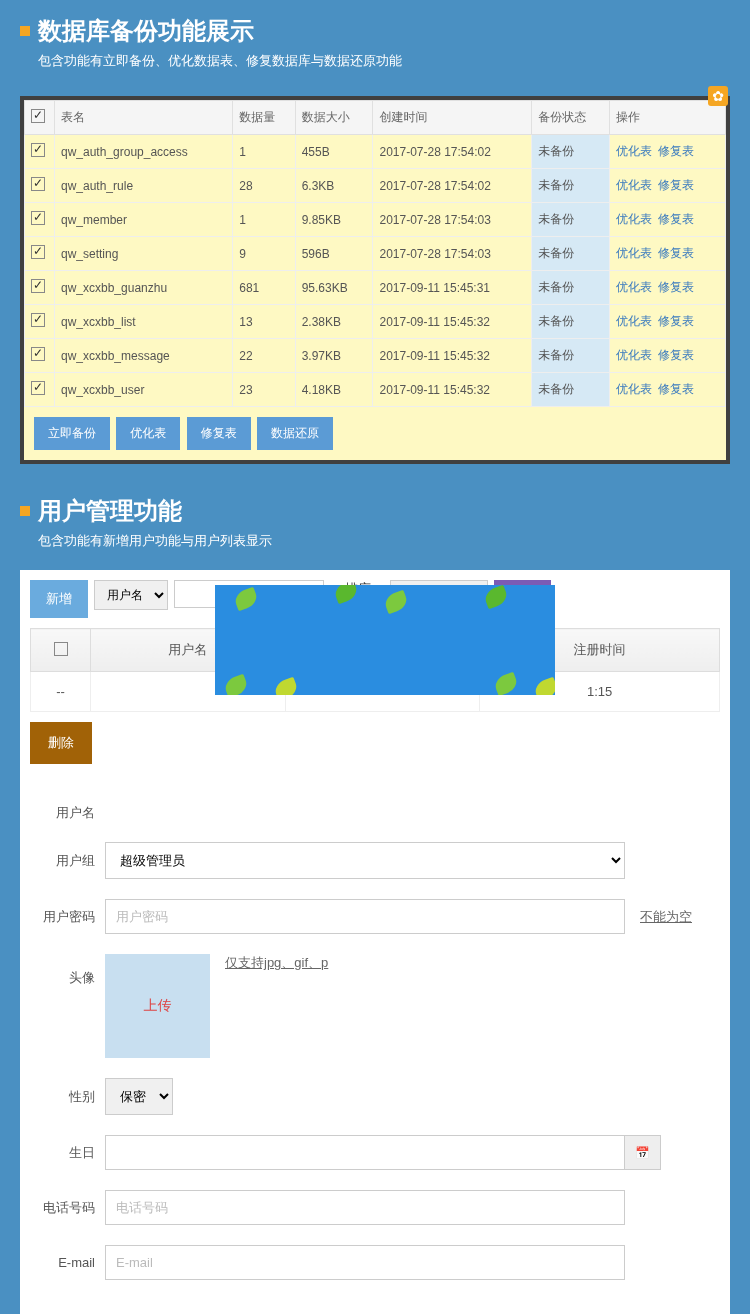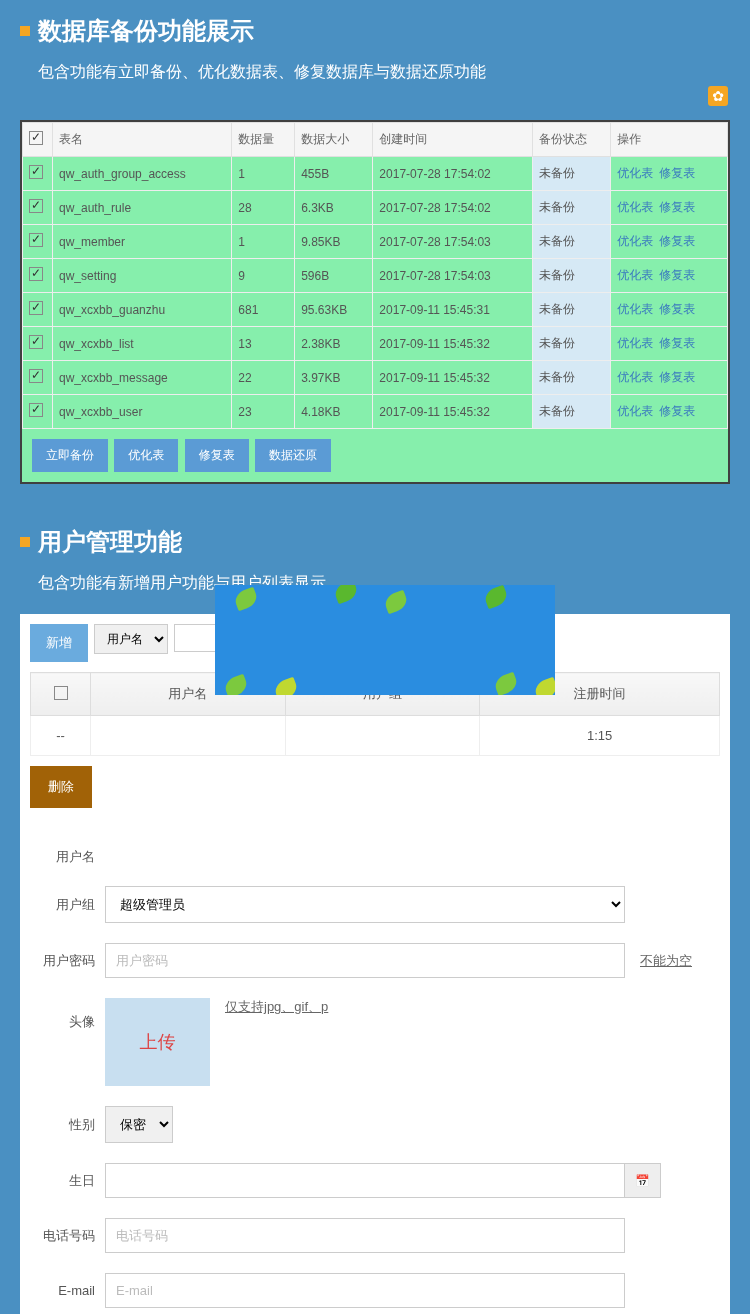--- a/index.html
+++ b/index.html
@@ -1,21 +1,21 @@
 <!DOCTYPE html>
 <html><head>
 <meta charset="utf-8">
 <style>
 * { box-sizing: border-box; margin: 0; padding: 0; }
 body { font-family: "Microsoft YaHei", Arial, sans-serif; background: #4a90c2; width: 750px; font-size: 12px; color: #333; }
 .section-header { padding: 15px 20px 10px; }
 .section-title { color: #fff; font-size: 24px; font-weight: bold; display: flex; align-items: center; }
 .section-title::before { content: ""; display: inline-block; width: 10px; height: 10px; background: #f5a623; margin-right: 8px; }
-.section-sub { color: #fff; font-size: 16px; margin-top: 15px; padding-left: 18px; }
-.panel { background: #86efac; margin: 27px 20px; border: 2px solid #404040; }
+.section-sub { color: #fff; font-size: 13px; margin-top: 5px; padding-left: 18px; }
+.panel { background: #fef9c3; margin: 16px 20px; border: 4px solid #404040; }
 table.db { width: 100%; border-collapse: collapse; font-size: 12px; }
 table.db th { background: #f5f5f5; text-align: left; padding: 8px 6px; border: 1px solid #e0e0e0; color: #666; font-weight: normal; }
 table.db td { padding: 8px 6px; border: 1px solid #eee; color: #555; }
 table.db td.status { background: #d6e9f5; }
 .cb { width: 14px; height: 14px; border: 1px solid #888; display: inline-block; position: relative; }
 .cb::after { content: "✓"; position: absolute; top: -2px; left: 1px; font-size: 12px; color: #333; }
 .link { color: #3b7bbf; text-decoration: none; cursor: pointer; }
 .btn-row { padding: 10px; }
 .btn-blue { background: #5b9bd5; color: #fff; border: none; padding: 8px 14px; font-size: 12px; cursor: pointer; margin-right: 3px; }
 .user-panel { background: #fff; margin: 10px 20px 0; padding: 10px; }
@@ -33,21 +33,21 @@
 .deco-img { width: 340px; height: 110px; background: #2a8de0; position: absolute; left: 215px; top: 585px; overflow: hidden; }
 .leaf { position: absolute; width: 22px; height: 18px; background: #7cc93e; border-radius: 60% 10% 60% 10%; transform: rotate(-20deg); }
 .btn-del { background: #a16207; color: #fff; border: none; padding: 12px 18px; font-size: 13px; cursor: pointer; margin: 10px 0; }
 .form-panel { background: #fff; margin: 0 20px; padding: 20px 10px; position: relative; }
 .form-row { display: flex; align-items: center; margin-bottom: 20px; }
 .form-label { width: 75px; text-align: right; padding-right: 10px; color: #555; font-size: 13px; }
 .form-row input[type=text], .form-row select { flex: 0 0 520px; padding: 9px 10px; border: 1px solid #ccc; font-size: 13px; }
 .form-row input::placeholder { color: #bbb; }
 .form-row .wide-select { flex: 0 0 520px; background: #fff; }
 .form-hint { color: #666; font-size: 13px; margin-left: 15px; text-decoration: underline; }
-.upload-box { width: 105px; height: 88px; background: #c8dff0; display: flex; align-items: center; justify-content: center; color: #d44; font-size: 18px; cursor: pointer; }
+.upload-box { width: 105px; height: 104px; background: #c8dff0; display: flex; align-items: center; justify-content: center; color: #d44; font-size: 14px; cursor: pointer; }
 .date-wrap { display: flex; flex: 0 0 540px; }
 .date-wrap input { flex: 1; border: 1px solid #ccc; padding: 9px 10px; }
 .date-btn { width: 36px; background: #eee; border: 1px solid #ccc; border-left: none; display: flex; align-items: center; justify-content: center; cursor: pointer; }
 .small-select { flex: 0 0 60px !important; }
 .gear { position: absolute; right: 22px; top: 86px; width: 20px; height: 20px; background: #f5a623; border-radius: 3px; color: #fff; display: flex; align-items: center; justify-content: center; font-size: 14px; }
 </style>
 </head>
 <body>
 
 <div class="section-header">

